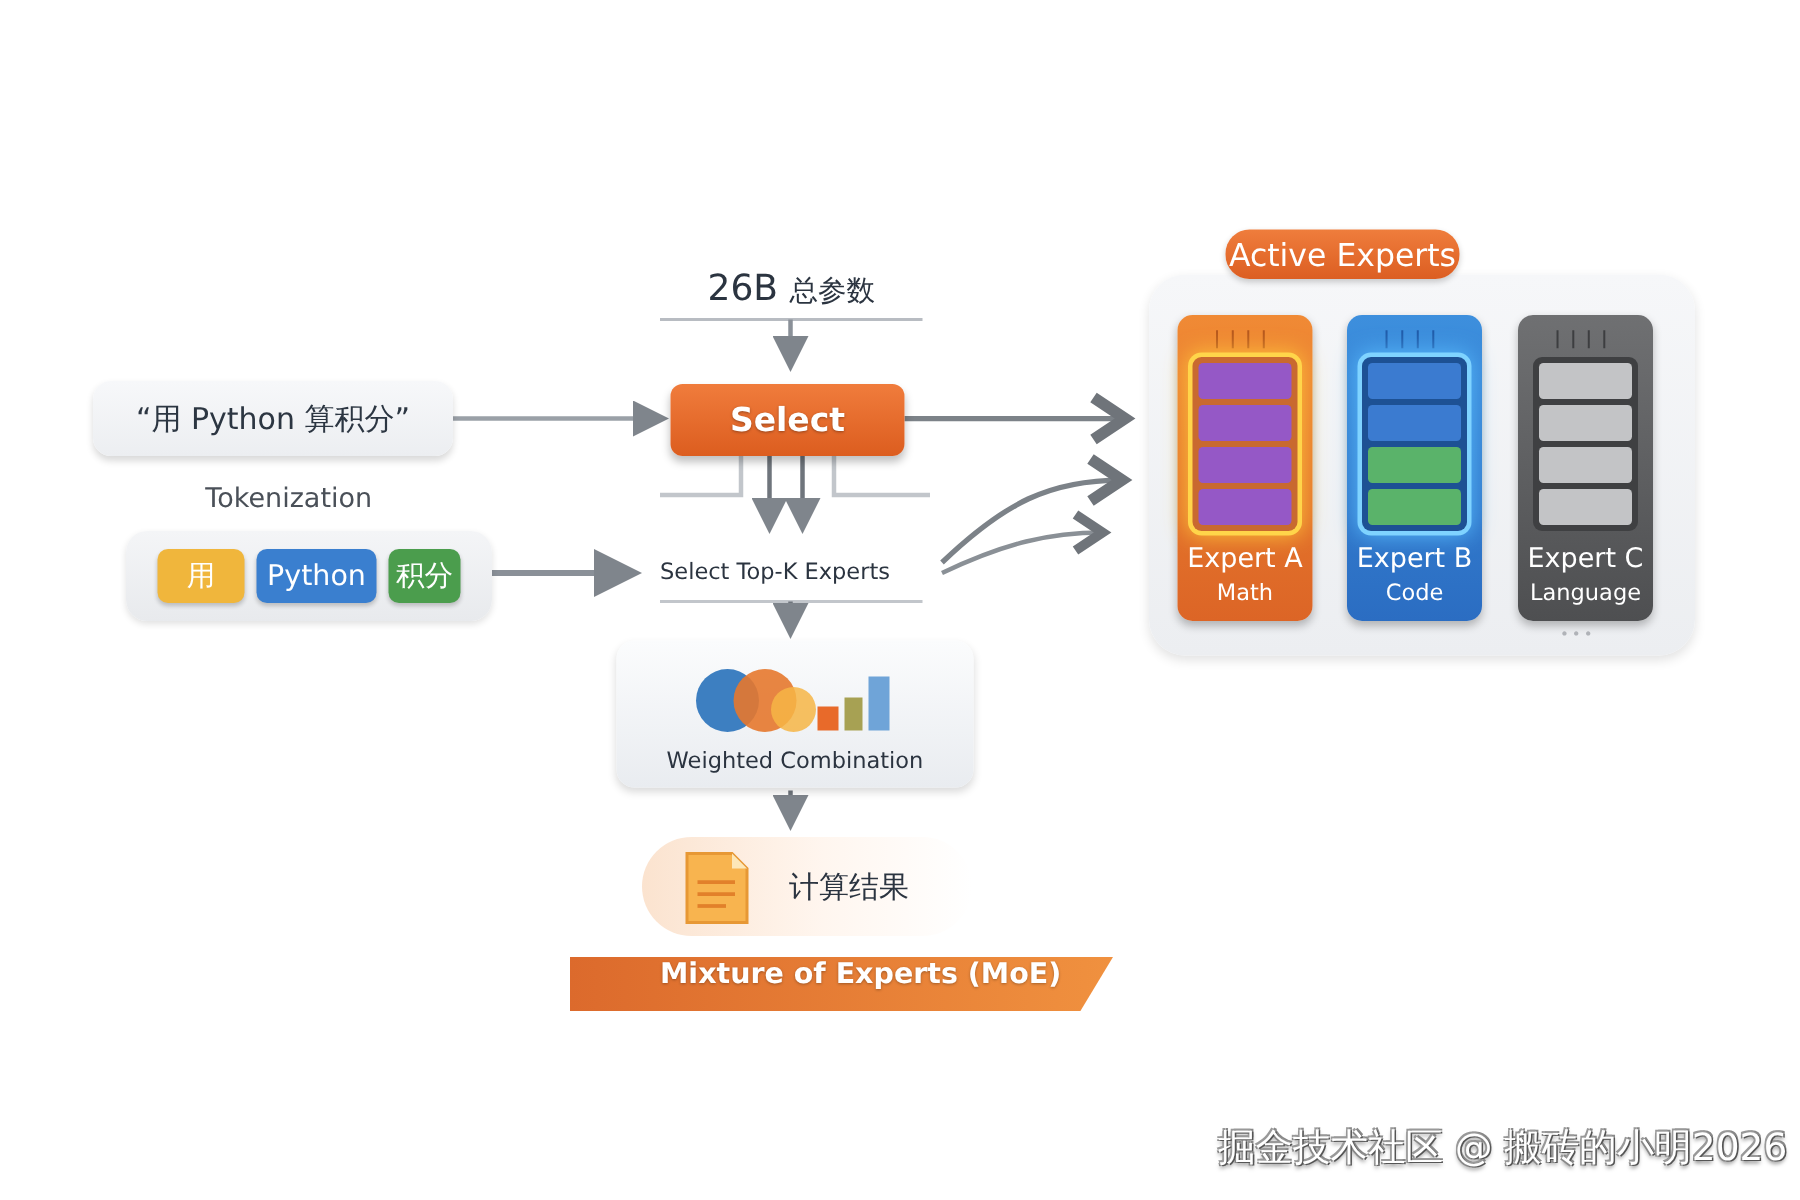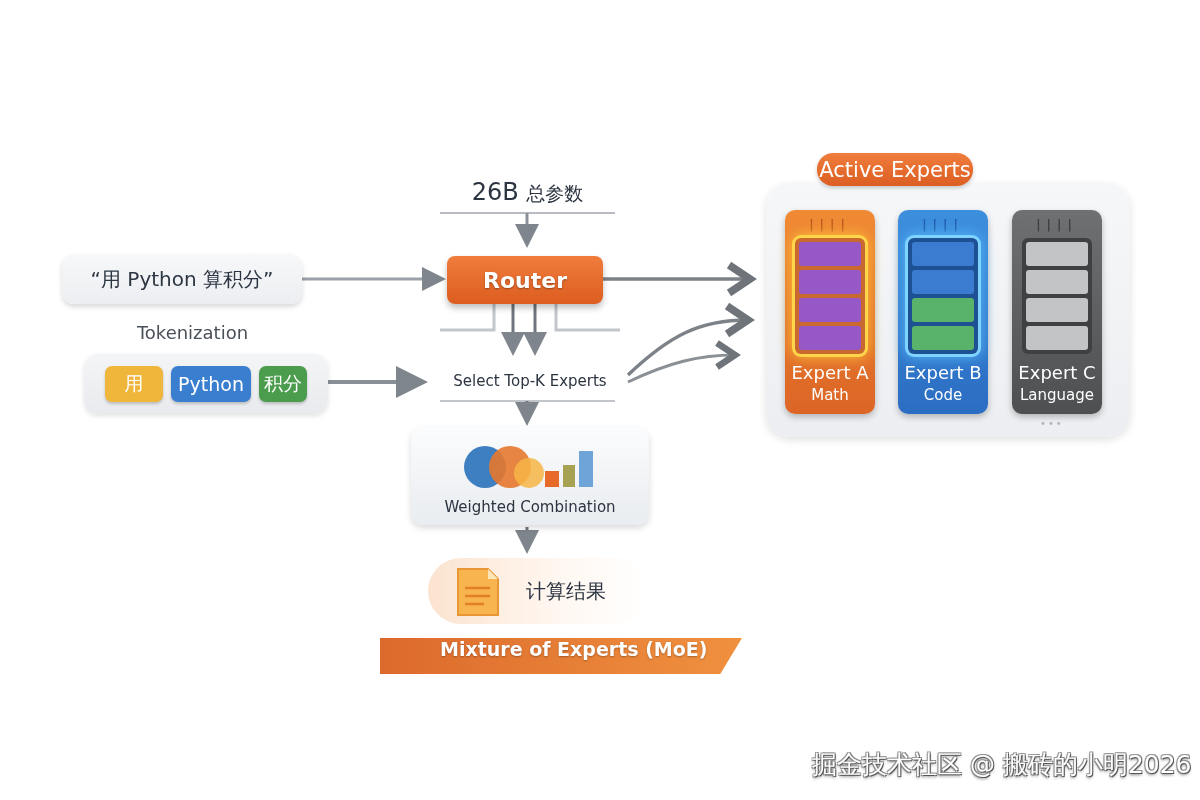--- a/index.html
+++ b/index.html
@@ -20,21 +20,21 @@
   .tok.y { background:#f0b63c; width:58px; }
   .tok.b { background:#3a7fcf; width:80px; }
   .tok.g { background:#4b9d4d; width:48px; }
 
   .params { left:440px; top:178px; width:175px; text-align:center; font-size:24px; color:#2b3440; }
   .params small { font-size:19px; }
   .router { left:447px; top:256px; width:156px; height:48px; border-radius:8px;
     background:linear-gradient(#f07c3c,#dc5d1f); box-shadow:0 4px 6px rgba(0,0,0,.25);
     color:#fff; font-weight:bold; font-size:22px; display:flex; align-items:center; justify-content:center;
     text-shadow:0 1px 2px rgba(0,0,0,.35); }
-  .topk { left:440px; top:372px; width:180px; text-align:center; font-size:15px; color:#2b3440; }
+  .topk { left:440px; top:372px; width:180px; font-size:15px; color:#2b3440; }
 
   .combo { left:411px; top:427px; width:238px; height:98px; border-radius:12px;
     background:linear-gradient(#fbfcfd,#e9ecf0); box-shadow:0 3px 6px rgba(0,0,0,.15); }
   .combo-label { position:absolute; left:0; right:0; top:71px; text-align:center; font-size:15px; color:#2b3440; }
   .combo-icon { position:absolute; left:46px; top:10px; width:150px; height:60px; }
 
   .result { left:428px; top:558px; width:220px; height:66px; border-radius:33px;
     background:linear-gradient(90deg,#fbe3cf,#fff6ef 55%,#ffffff); }
   .result-label { position:absolute; left:98px; top:20px; font-size:20px; color:#2b3440; }
   .doc-icon { position:absolute; left:26px; top:8px; width:48px; height:52px; }
@@ -132,21 +132,21 @@
   <div class="tok y">用</div>
   <div class="tok b">Python</div>
   <div class="tok g">积分</div>
 </div>
 
 <div class="abs params">
   <span>26B</span>
   <small>总参数</small>
 </div>
 <div class="abs router">
-  <span>Router</span>
+  <span>Select</span>
 </div>
 <div class="abs topk">Select Top-K Experts</div>
 
 <div class="abs combo">
   <svg class="combo-icon" viewBox="0 0 150 60">
     <circle cx="28" cy="30" r="21" fill="#3d7fc1"></circle>
     <circle cx="53" cy="30" r="21" fill="#e6782e" opacity=".9"></circle>
     <circle cx="72" cy="36" r="15" fill="#f6b545" opacity=".85"></circle>
     <rect x="88" y="34" width="14" height="16" fill="#e86a2a"></rect>
     <rect x="106" y="28" width="12" height="22" fill="#a7a153"></rect>

